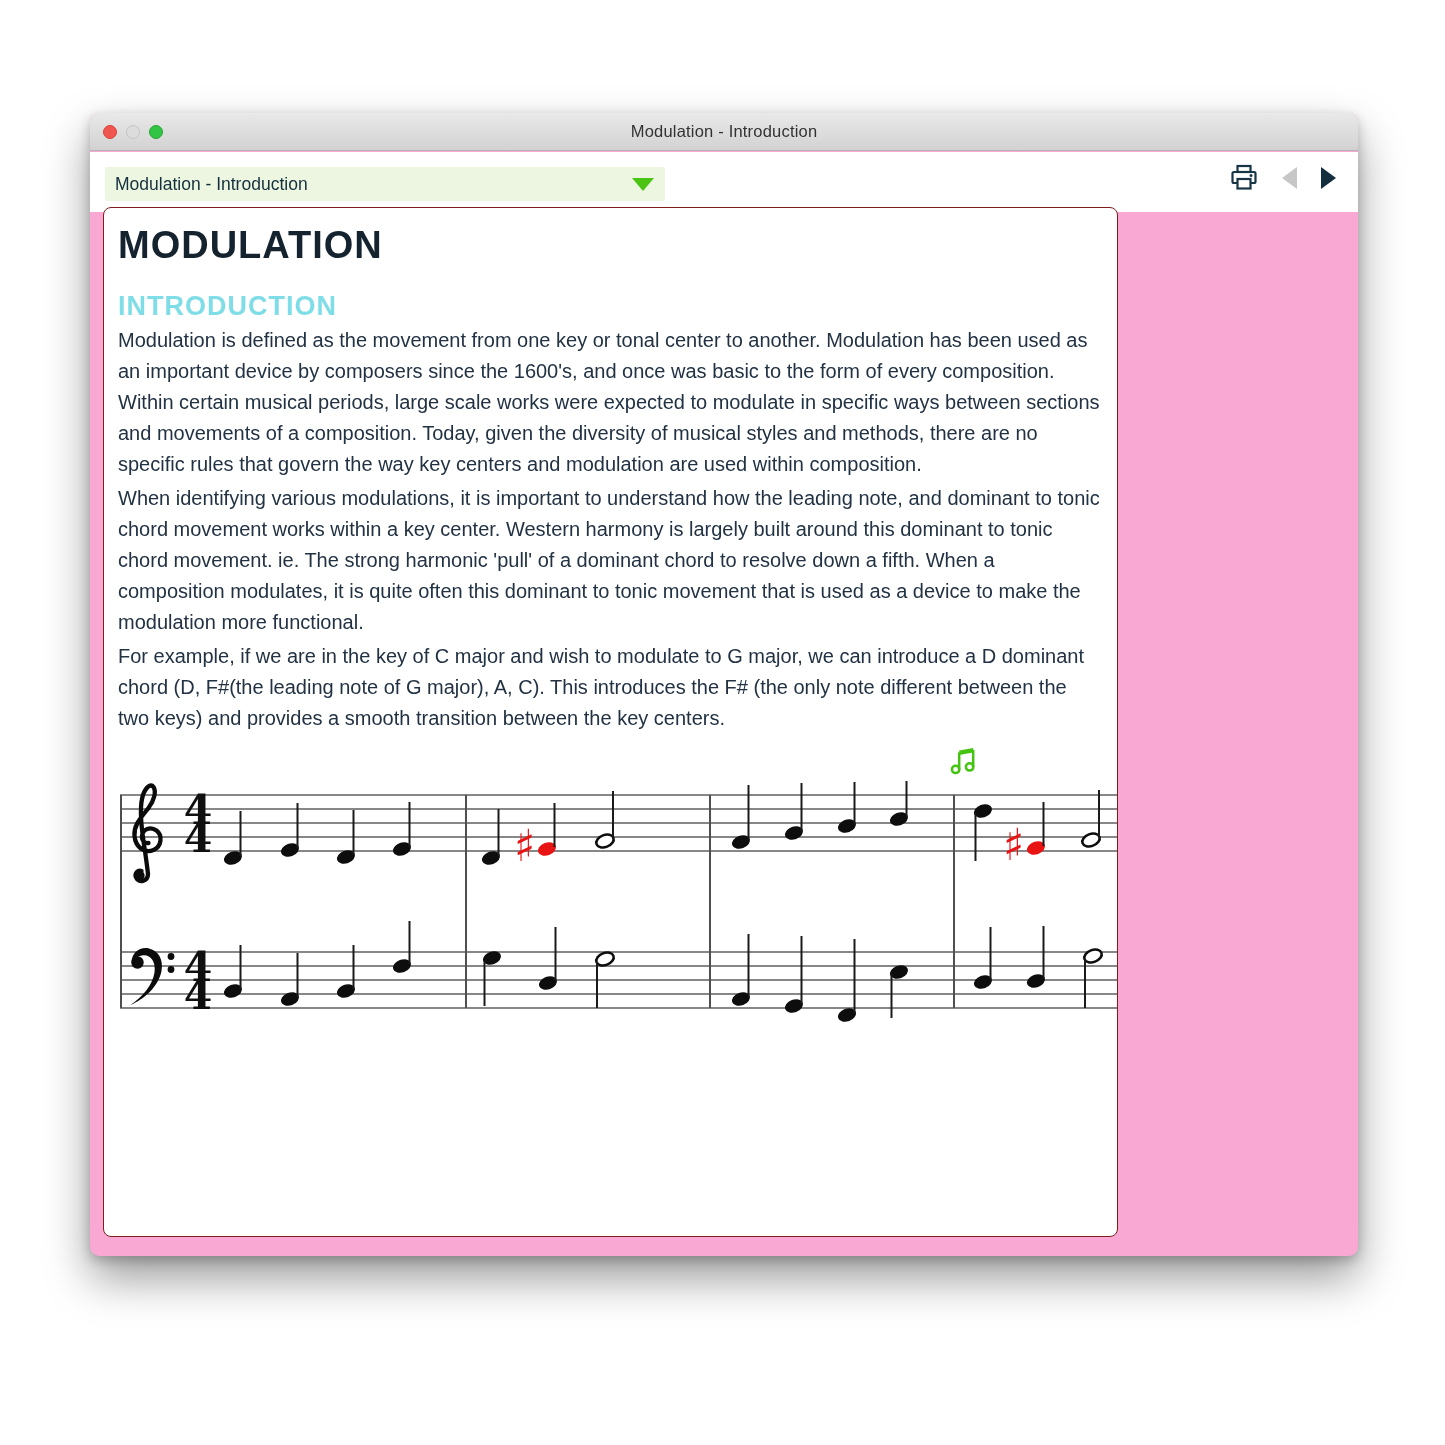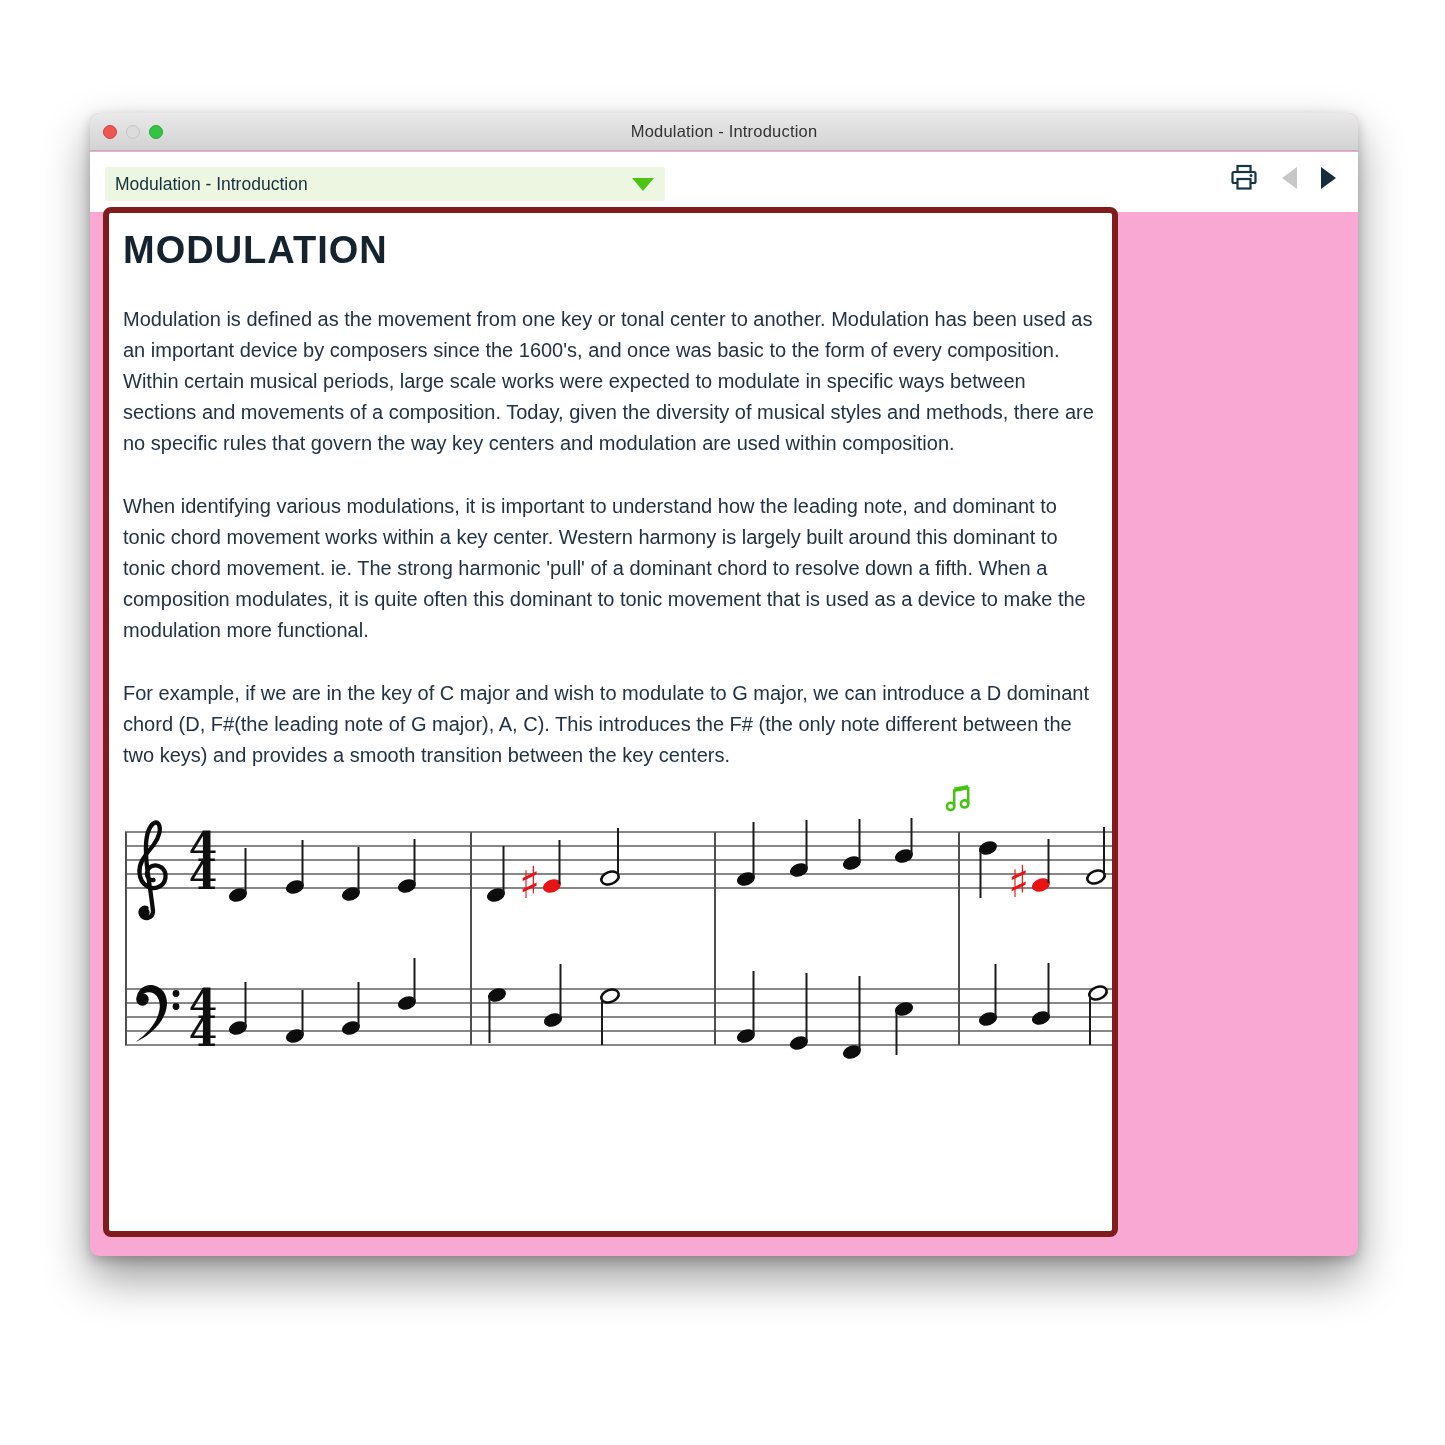--- a/index.html
+++ b/index.html
@@ -42,33 +42,33 @@
     border-top:13px solid #4cc414;
   }
   .tool-icons{ position:absolute; right:22px; top:12px; display:flex; align-items:center; gap:24px; }
   .tri{ width:0; height:0; }
   .tri-left { border-top:11px solid transparent; border-bottom:11px solid transparent; border-right:15px solid #c7c7c7; }
   .tri-right{ border-top:11px solid transparent; border-bottom:11px solid transparent; border-left:15px solid #132e3d; }
 
   
   .panel{
     position:absolute; left:13px; top:94px; width:1015px; height:1030px;
-    border:6px solid #7f1d1d; border-radius:8px; background:#fff;
+    border:1px solid #7f1d1d; border-radius:8px; background:#fff;
     padding:14px 14px 0 14px; overflow:hidden;
   }
   h1.page-title{
     font-size:38px; font-weight:900; letter-spacing:1px;
     color:#15232f; margin-top:2px;
   }
   h2.section-title{
     font-size:27px; font-weight:900; letter-spacing:1px;
     color:#7edde6; margin-top:24px;
   }
   .panel p{
-    margin-top:32px; max-width:1210px;
+    margin-top:3px; max-width:1210px;
     font-size:20px; line-height:31px; color:#223243;
   }
   .score{ position:relative; margin-top:12px; height:300px; }
   .music-icon{ position:absolute; top:0; right:125px; width:30px; height:30px; cursor:pointer; }
   .staff-svg{ position:absolute; left:0; top:33px; }
 </style>
 </head>
 <body>
 
 <div class="window">
@@ -97,20 +97,21 @@
         </g>
         <circle cx="21" cy="11.5" r="1.5" fill="#173544"></circle>
       </svg>
       <div class="tri tri-left"></div>
       <div class="tri tri-right" style="cursor:pointer"></div>
     </div>
   </div>
 
   <div class="panel">
     <h1 class="page-title">MODULATION</h1>
+    <h2 class="section-title">INTRODUCTION</h2>
     <p>Modulation is defined as the movement from one key or tonal center to another. Modulation has been used as an important device by composers since the 1600's, and once was basic to the form of every composition. Within certain musical periods, large scale works were expected to modulate in specific ways between sections and movements of a composition. Today, given the diversity of musical styles and methods, there are no specific rules that govern the way key centers and modulation are used within composition.</p>
     <p>When identifying various modulations, it is important to understand how the leading note, and dominant to tonic chord movement works within a key center. Western harmony is largely built around this dominant to tonic chord movement. ie. The strong harmonic 'pull' of a dominant chord to resolve down a fifth. When a composition modulates, it is quite often this dominant to tonic movement that is used as a device to make the modulation more functional.</p>
     <p>For example, if we are in the key of C major and wish to modulate to G major, we can introduce a D dominant chord (D, F#(the leading note of G major), A, C). This introduces the F# (the only note different between the two keys) and provides a smooth transition between the key centers.</p>
 
     <div class="score">
 
       <svg class="music-icon" viewBox="0 0 30 30">
         <g stroke="#45c311" stroke-width="2.5" fill="none">
           <circle cx="7.6" cy="23.4" r="3.7"></circle>
           <circle cx="21.6" cy="20.9" r="3.7"></circle>

